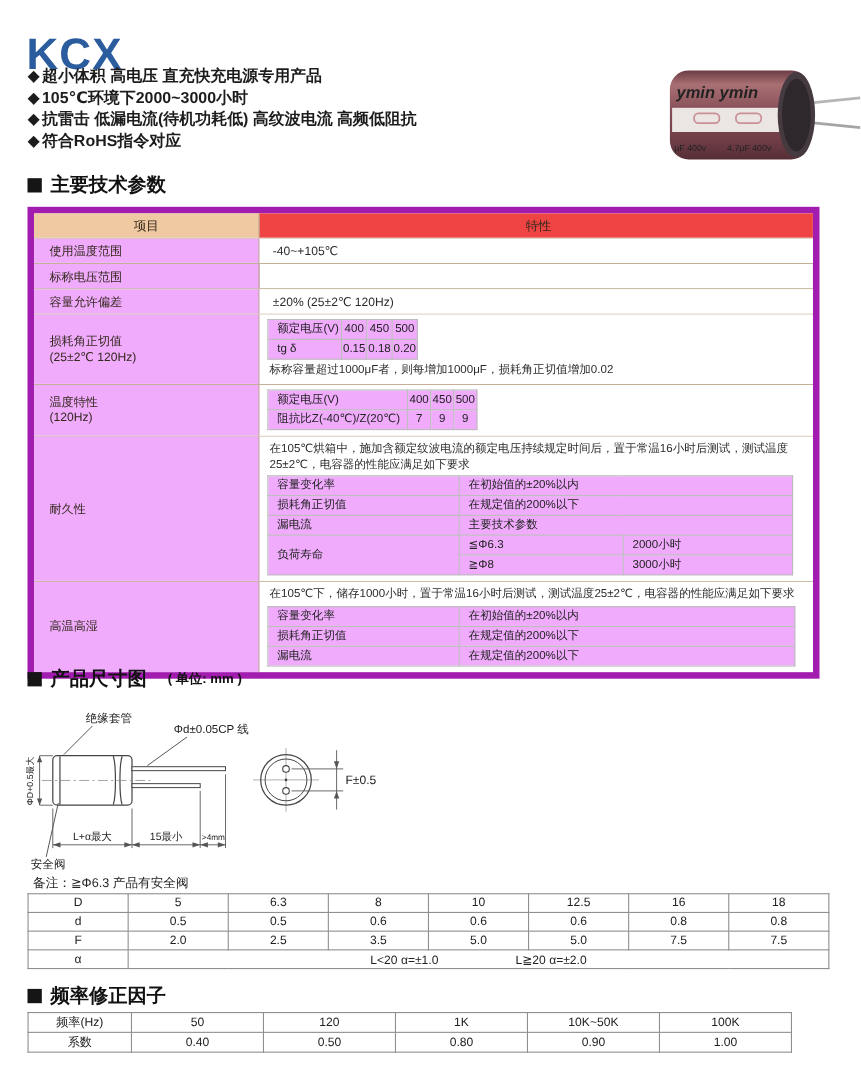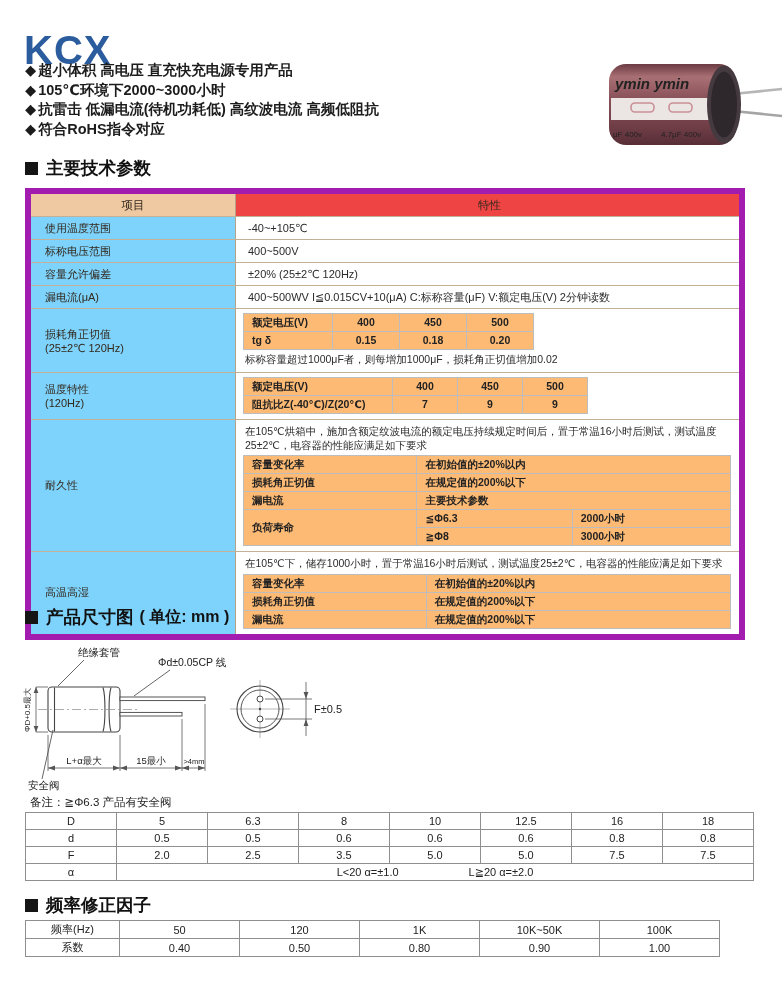--- a/index.html
+++ b/index.html
@@ -13,39 +13,39 @@
     color:#2b5c9e;letter-spacing:1px;}
   .bullets{position:absolute;left:25px;top:61px;}
   .bullet{font-size:14.5px;font-weight:bold;line-height:19.5px;color:#1c1c1c;}
   .bullet .dm{margin-right:2px;}
   
   .cap-photo{position:absolute;left:605px;top:56px;width:178px;height:98px;}
   
   .sec{position:absolute;left:25px;display:flex;align-items:center;font-size:17.5px;
     font-weight:bold;color:#111;}
   .sec .sq{width:13px;height:13px;background:#151515;margin-right:8px;flex:0 0 auto;}
-  .sec .unit{font-size:16px;font-weight:bold;margin-left:6px;}
+  .sec .unit{font-size:12px;font-weight:bold;margin-left:19px;}
   
   .ttable{position:absolute;left:25px;top:188px;width:708px;
     border:6px solid #a21caf;font-size:11px;}
   .trow{display:flex;border-top:1px solid #c3b096;}
   .trow:first-child{border-top:none;}
-  .tleft{width:205px;flex:0 0 auto;background:#7dd3fc;border-right:1px solid #b5a187;
+  .tleft{width:205px;flex:0 0 auto;background:#f0abfc;border-right:1px solid #b5a187;
     display:flex;align-items:center;padding:0 0 0 14px;box-sizing:border-box;color:#33281c;}
   .tright{flex:1;background:#fff;display:flex;align-items:center;
     padding:0 8px 0 12px;box-sizing:border-box;}
   .thead .tleft{justify-content:center;padding:0;background:#efc9a1;}
   .thead .tright{justify-content:center;background:#ef4444;}
   .thead{height:22px;font-size:11.5px;color:#33281c;}
   .trow-s{height:22px;}
   .tright.block{display:block;padding:4px 8px 5px 7px;}
   .pre{white-space:pre-line;line-height:14px;}
   .itable{border-collapse:collapse;font-size:10.5px;color:#222;}
   .itable td{border:1px solid #bdbdbd;height:15px;line-height:13px;
-    padding:1px 22px;background:#fdba74;text-align:center;font-weight:bold;}
+    padding:1px 0;background:#f0abfc;text-align:center;}
   .itable td.lt{text-align:left;padding-left:8px;}
   .note{font-size:10.5px;line-height:15px;margin-top:2px;padding-left:2px;}
   .intro{font-size:10.5px;line-height:13.5px;margin:1px 0 3px 2px;}
   .w-v{width:58px;} .w-n{width:22px;}
   .w-v2{width:118px;} .w-n2{width:20px;}
   .c1{width:165px;} .c2{width:140px;} .c3{width:145px;}
   .h1{width:165px;} .h2{width:296px;}
   
   .diagram{position:absolute;left:20px;top:640px;}
   .dnote{position:absolute;left:30px;top:795px;font-size:11.5px;color:#222;}
@@ -108,29 +108,24 @@
     <div class="tleft">项目</div>
     <div class="tright">特性</div>
   </div>
 
   <div class="trow trow-s">
     <div class="tleft">使用温度范围</div>
     <div class="tright">-40~+105℃</div>
   </div>
   <div class="trow trow-s">
     <div class="tleft">标称电压范围</div>
-    <div class="tright">400~500V</div>
   </div>
   <div class="trow trow-s">
     <div class="tleft">容量允许偏差</div>
     <div class="tright">±20%  (25±2℃ 120Hz)</div>
-  </div>
-  <div class="trow trow-s">
-    <div class="tleft">漏电流(μA)</div>
-    <div class="tright">400~500WV  I≦0.015CV+10(μA)  C:标称容量(μF)  V:额定电压(V)  2分钟读数</div>
   </div>
 
   <div class="trow">
     <div class="tleft">
         <span class="pre">损耗角正切值
 (25±2℃ 120Hz)</span>
       </div>
     <div class="tright block">
       <table class="itable">
         <tbody>

